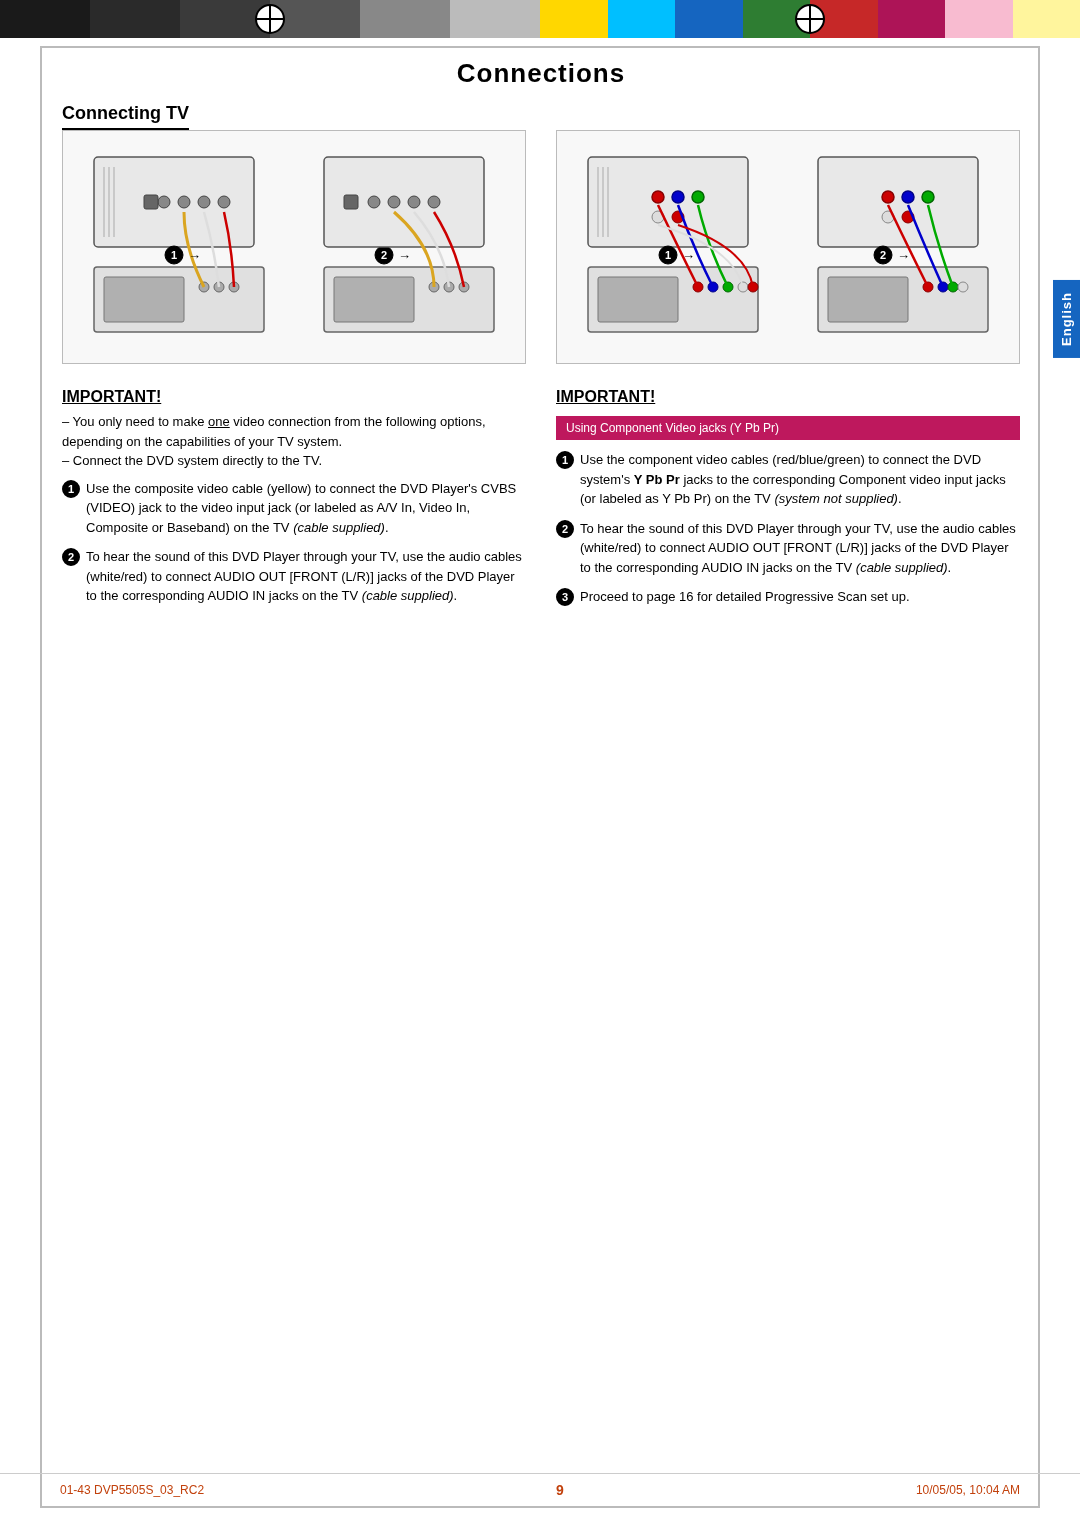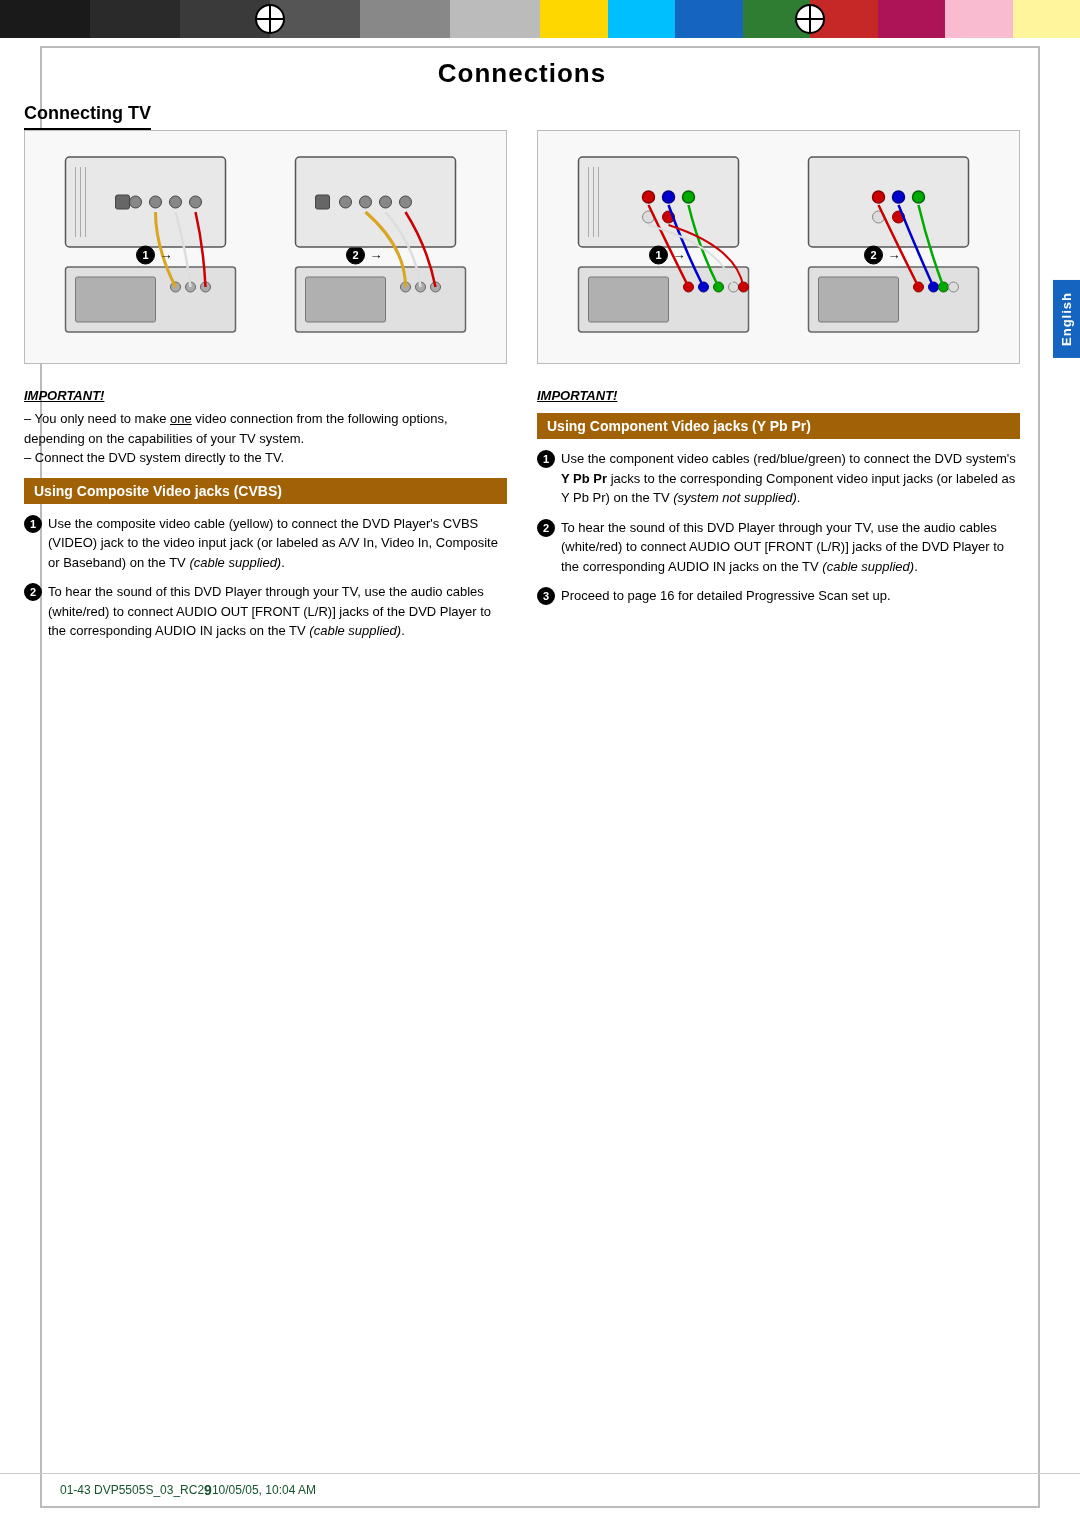--- a/index.html
+++ b/index.html
@@ -67,21 +67,21 @@
       height: 2px;
       width: 100%;
       top: 50%;
       transform: translateY(-50%);
     }
     .crosshair-left { left: 255px; }
     .crosshair-right { right: 255px; }
 
     
     .page-content {
-      padding: 20px 60px 20px 24px;
+      padding: 20px 60px 20px 62px;
       position: relative;
     }
 
     
     .english-tab {
       position: absolute;
       right: 0;
       top: 280px;
       background: #1565C0;
       color: white;
@@ -143,44 +143,43 @@
       display: flex;
       gap: 30px;
       margin-bottom: 16px;
     }
     .content-col {
       flex: 1;
     }
 
     .important-label {
       font-weight: bold;
-      font-size: 13px;
+      font-size: 16px;
       text-decoration: underline;
       margin-bottom: 6px;
-      font-style: italic;
     }
     .important-text {
       font-size: 13px;
       line-height: 1.5;
       margin-bottom: 8px;
     }
     .important-text u {
       text-decoration: underline;
       margin-top: 6px;
     }
     .important-text strong {
       font-weight: bold;
     }
 
     
     .blue-heading {
-      background: #a16207;
+      background: #be185d;
       color: white;
-      font-size: 14px;
-      font-weight: bold;
+      font-size: 12px;
+      font-weight: normal;
       padding: 5px 10px;
       margin-bottom: 10px;
       margin-top: 10px;
     }
 
     
     .numbered-list {
       list-style: none;
       padding: 0;
       margin: 0;
@@ -213,25 +212,25 @@
       border: 2px solid #000;
     }
 
     
     .footer {
       position: absolute;
       bottom: 30px;
       left: 0;
       right: 0;
       display: flex;
-      justify-content: flex-start;
+      justify-content: space-between;
       align-items: center;
       padding: 0 60px;
       font-size: 12px;
-      color: #14532d;
+      color: #c2410c;
       border-top: 1px solid #ccc;
       padding-top: 8px;
     }
     .page-number {
       font-size: 14px;
       font-weight: bold;
     }
 
     
     .outer-border {
@@ -408,21 +407,20 @@
   
   <div class="content-row">
 
     <div class="content-col">
       <div class="important-label">IMPORTANT!</div>
       <div class="important-text">
         – You only need to make <u>one</u> video connection from the following options, depending on the capabilities of your TV system.<br>
         – Connect the DVD system directly to the TV.
       </div>
 
-      <div class="blue-heading">Using Composite Video jacks (CVBS)</div>
 
       <ul class="numbered-list">
         <li>
           <span class="num-circle num-filled">1</span>
           <span class="list-text">Use the composite video cable (yellow) to connect the DVD Player's CVBS (VIDEO) jack to the video input jack (or labeled as A/V In, Video In, Composite or Baseband) on the TV <em>(cable supplied)</em>.</span>
         </li>
         <li>
           <span class="num-circle num-filled">2</span>
           <span class="list-text">To hear the sound of this DVD Player through your TV, use the audio cables (white/red) to connect AUDIO OUT [FRONT (L/R)] jacks of the DVD Player to the corresponding AUDIO IN jacks on the TV <em>(cable supplied)</em>.</span>
         </li>

